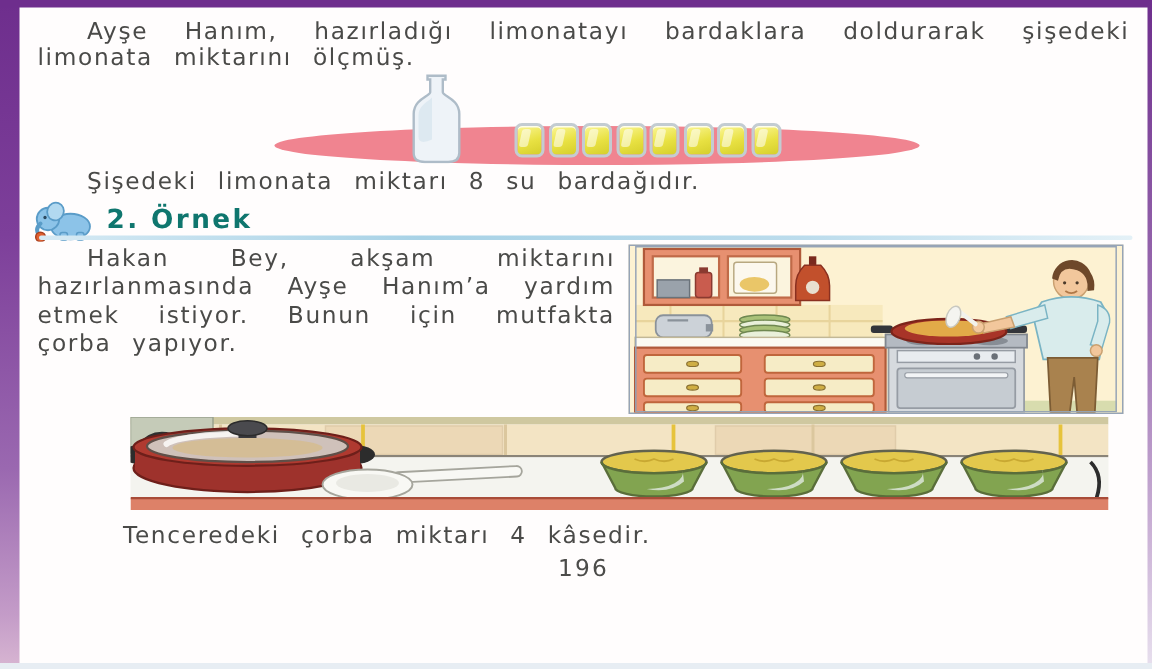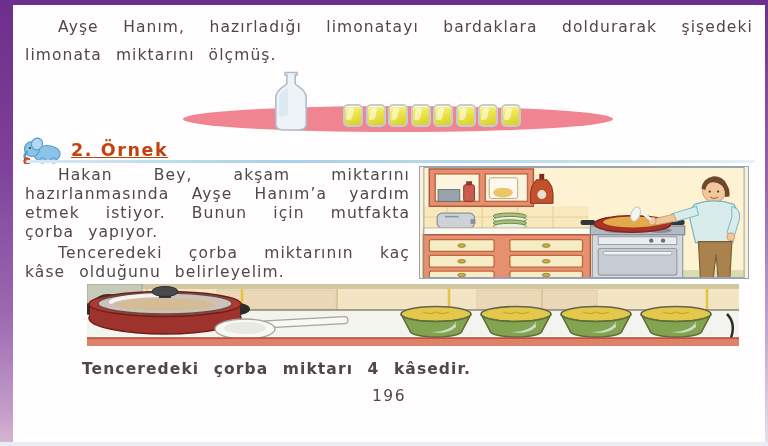--- a/index.html
+++ b/index.html
@@ -10,21 +10,21 @@
   }
   .border-left { position:absolute; left:0; top:0; width:13px; height:446px;
     background:linear-gradient(180deg,#6e2e8d 0%,#7d3f9a 35%,#9a68b0 70%,#c49cc8 92%,#d8b6d2 100%); }
   .border-top { position:absolute; left:0; top:0; width:768px; height:5px; background:#6e2e8d; }
   .border-right { position:absolute; right:0; top:0; width:3px; height:446px;
     background:linear-gradient(180deg,#6e2e8d 0%,#9a6cb0 45%,#cbb2d6 80%,#e8e0ee 100%); }
   .border-bottom { position:absolute; left:0; bottom:0; width:768px; height:4px; background:#e7edf3; }
   .content { position:absolute; left:13px; top:5px; width:752px; height:437px; padding:0 12px 0 12px; }
 
   p.body-text {
-    font-size:15.5px; line-height:28px; letter-spacing:1.1px; word-spacing:8px;
+    font-size:15.5px; line-height:17px; letter-spacing:1.1px; word-spacing:8px;
     text-align:justify; color:#4a4a48;
   }
   .indent { text-indent:33px; }
   .mt8 { margin-top:8px; } .mt2 { margin-top:2px; }
 
   
   .lemonade-figure { position:relative; height:64px; margin-top:0; }
   .oval-base { position:absolute; left:158px; top:37px; width:430px; height:26px;
     background:#f08490; border-radius:50%; }
   .bottle-svg { position:absolute; left:244px; top:2px; }
@@ -32,37 +32,37 @@
   .glass { position:relative; width:20px; height:23px; margin-right:2.5px;
     background:linear-gradient(160deg,#f8f388 8%,#e8e142 55%,#d5ce2c 100%);
     border:2px solid #c3ccd2; border-radius:5px;
     box-shadow:inset 0 1px 0 rgba(255,255,255,.85); }
   .glass::after { content:""; position:absolute; left:2px; top:2px; width:6px; height:12px;
     background:rgba(255,255,255,.55); border-radius:2px; transform:skewX(-12deg); }
 
   
   .example-heading { position:relative; display:flex; align-items:center; gap:7px;
     height:27px; margin-top:3px; margin-left:-3px; }
-  .example-label { font-size:17.5px; font-weight:bold; color:#c2410c; letter-spacing:1.6px;text-decoration:underline; }
+  .example-label { font-size:17.5px; font-weight:bold; color:#0f766e; letter-spacing:1.6px; }
   .heading-underline { position:absolute; left:4px; right:-2px; bottom:0; height:3px;
     border-radius:2px; background:linear-gradient(90deg,#d6eaf4 0%,#a8d2e6 35%,#bcdcec 70%,#e4f1f7 100%); }
 
   
   .two-col { display:flex; margin-top:3px; gap:9px; }
   .left-text { width:385px; }
   .left-text p { font-size:15.5px; line-height:19px; letter-spacing:1.1px; word-spacing:8px;
     text-align:justify; color:#4a4a48; }
   .left-text p.p2 { margin-top:2px; }
   .kitchen-wrap { width:330px; }
   .kitchen { display:block; width:330px; height:113px; border:1px solid #96a4b6; background:#fdf2d2; }
 
   
   .soup { display:block; margin:2px 0 0 62px; width:652px; height:62px; }
 
-  .conclusion { margin-top:9px; padding-left:57px; text-align:left; text-indent:0;font-weight:bold; }
+  .conclusion { margin-top:9px; padding-left:57px; text-align:left; text-indent:0; }
   .page-number { margin-top:4px; text-align:center; font-size:15.5px; letter-spacing:1.5px; color:#4c4c4a; }
 </style>
 </head>
 <body>
 
 <div class="page">
   <div class="border-left"></div>
   <div class="border-top"></div>
   <div class="border-right"></div>
   <div class="border-bottom"></div>
@@ -82,40 +82,40 @@
           <div class="glass"></div>
           <div class="glass"></div>
           <div class="glass"></div>
           <div class="glass"></div>
           <div class="glass"></div>
           <div class="glass"></div>
           <div class="glass"></div>
         </div>
     </div>
 
+    <p class="body-text indent mt2">Şişedeki limonata miktarı 8 su bardağıdır.</p>
 
     <div class="example-heading">
       <svg width="42" height="28" viewBox="0 0 42 28">
         <ellipse cx="25" cy="18" rx="13" ry="8.5" fill="#8cc3e8" stroke="#5a9cc8" stroke-width="1.2"></ellipse>
         <rect x="18" y="22" width="5" height="5" rx="1.5" fill="#8cc3e8" stroke="#5a9cc8" stroke-width="1"></rect>
         <rect x="29" y="22" width="5" height="5" rx="1.5" fill="#8cc3e8" stroke="#5a9cc8" stroke-width="1"></rect>
         <circle cx="10" cy="13" r="7.5" fill="#8cc3e8" stroke="#5a9cc8" stroke-width="1.2"></circle>
         <ellipse cx="15" cy="8" rx="5.5" ry="6" fill="#b2d9f0" stroke="#5a9cc8" stroke-width="1.2" transform="rotate(20 15 8)"></ellipse>
         <path d="M 5,16 q -4,3.5 -1,8" stroke="#5a9cc8" stroke-width="2.6" fill="none" stroke-linecap="round"></path>
         <circle cx="8" cy="12" r="1.1" fill="#2c4a60"></circle>
         <circle cx="5" cy="25" r="3.2" fill="#e06030" stroke="#a84020" stroke-width="1"></circle>
       </svg>
       <span class="example-label">2. Örnek</span>
       <div class="heading-underline"></div>
     </div>
 
     <div class="two-col">
       <div class="left-text">
         <p class="indent">Hakan Bey, akşam miktarını hazırlanmasında Ayşe Hanım’a yardım etmek istiyor. Bunun için mutfakta çorba yapıyor.</p>
-        <p class="indent p2">Tenceredeki çorba miktarının kaç kâse olduğunu belirleyelim.</p>
       </div>
       <div class="kitchen-wrap">
         <svg class="kitchen" viewBox="0 0 327 113">
           <rect x="0" y="0" width="327" height="113" fill="#fdf2d2"></rect>
           <rect x="225" y="105" width="102" height="8" fill="#d8dcae"></rect>
           <g>
             <rect x="0" y="40" width="168" height="22" fill="#f7e9bd"></rect>
             <line x1="0" y1="51" x2="168" y2="51" stroke="#e8d49c" stroke-width="1.4"></line>
             <line x1="24" y1="40" x2="24" y2="62" stroke="#e8d49c" stroke-width="1.4"></line>
             <line x1="60" y1="40" x2="60" y2="62" stroke="#e8d49c" stroke-width="1.4"></line>

